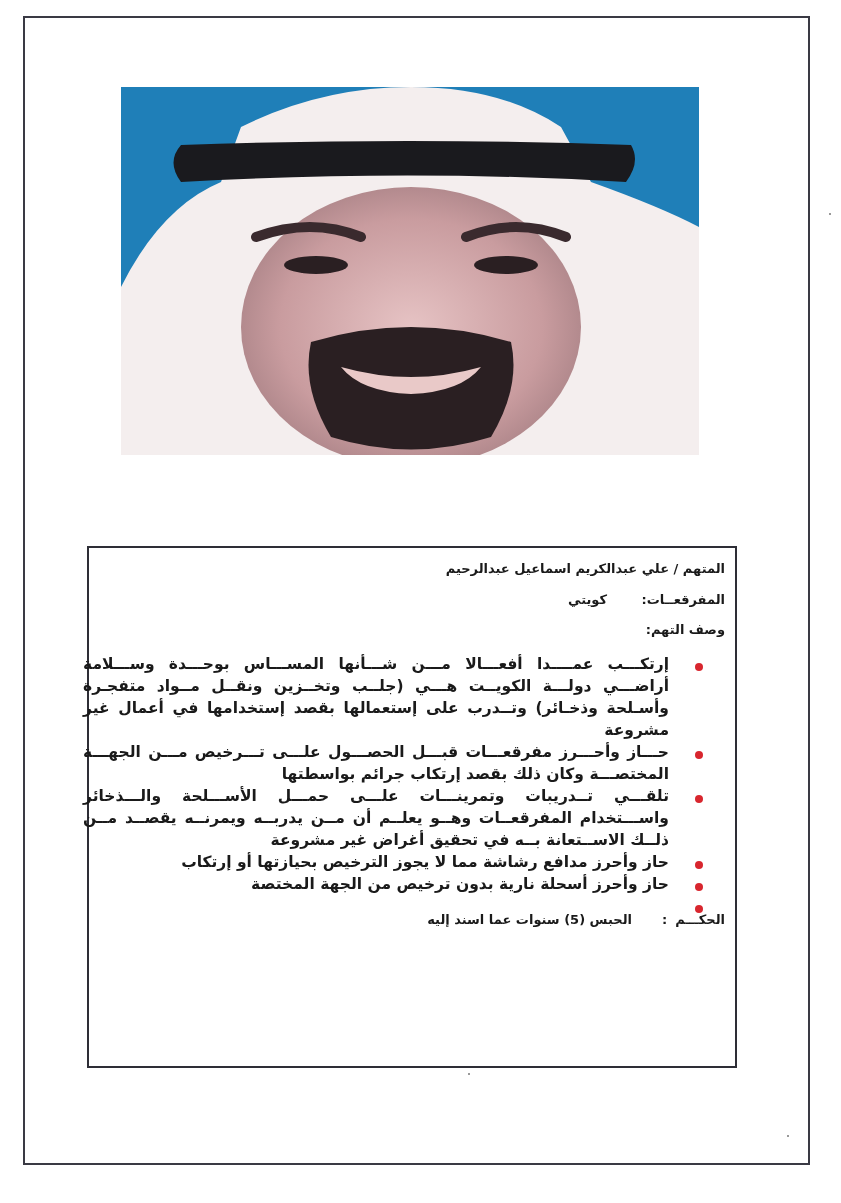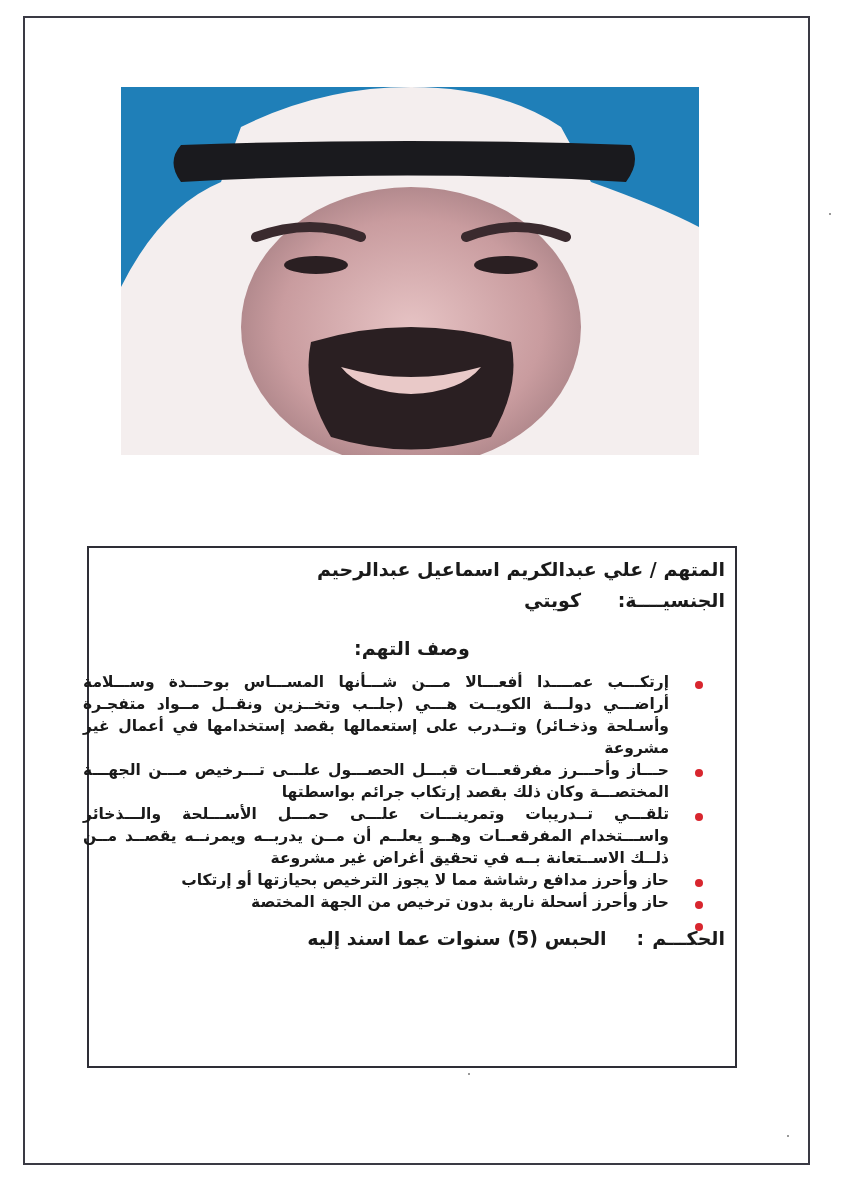--- a/index.html
+++ b/index.html
@@ -6,25 +6,25 @@
   body { width: 841px; height: 1203px; position: relative; overflow: hidden;
          font-family: "DejaVu Sans", sans-serif; color: #1a1a1a; }
   .page-border { position: absolute; left: 23px; top: 16px; width: 787px; height: 1149px;
                  border: 2px solid #3a3a44; box-sizing: border-box; }
   .photo { position: absolute; left: 121px; top: 87px; width: 578px; height: 368px; overflow: hidden;
            background: #1f7fb8; }
   .photo svg { display: block; width: 100%; height: 100%; }
   .info-box { position: absolute; left: 87px; top: 546px; width: 650px; height: 522px;
               border: 2px solid #2e2e36; box-sizing: border-box; direction: rtl;
               padding: 8px 10px 0 10px; }
-  .line { font-weight: bold; font-size: 19px; line-height: 26px; white-space: nowrap; }
+  .line { font-weight: bold; font-size: 13px; line-height: 26px; white-space: nowrap; }
   .name-line { margin-top: 0; }
   .nat-line { margin-top: 5px; }
   .nat-line .val { margin-right: 30px; }
-  .desc-label { margin-top: 22px; text-align: center; }
+  .desc-label { margin-top: 4px; }
   ul.charges { list-style: none; margin: 10px 0 0 0; padding: 0 22px 0 0; }
   ul.charges li { position: relative; padding-right: 34px; font-weight: bold; font-size: 15.5px;
                   line-height: 22px; text-align: justify; }
   ul.charges li .bullet { position: absolute; right: 0; top: 10px; width: 8px; height: 8px;
                           border-radius: 50%; background: #d8262e; }
   ul.charges li.w1 { width: 586px; }
   ul.charges li.short { white-space: nowrap; }
   .verdict { margin-top: 12px; }
   .verdict .lbl { letter-spacing: 1px; }
   .verdict .colon { margin: 0 8px; }
@@ -64,21 +64,21 @@
     <path d="M220 280 Q290 300 360 280 Q340 305 290 307 Q240 305 220 280 Z" fill="#e9c9c8"></path>
   </svg>
 </div>
 
 <div class="info-box">
   <div class="line name-line">
     <span>المتهم /</span>
     <span>علي عبدالكريم اسماعيل عبدالرحيم</span>
   </div>
   <div class="line nat-line">
-    <span>الجنسيــــة:</span>
+    <span>المفرقعــات:</span>
     <span class="val">كويتي</span>
   </div>
   <div class="line desc-label">وصف التهم:</div>
 
   <ul class="charges">
     <li class="w1">
       <span class="bullet" style="background: rgb(216, 38, 46);"></span>
       <span>إرتكـــب عمــــدا أفعـــالا مـــن شـــأنها المســـاس بوحـــدة وســـلامة أراضـــي دولـــة الكويــت هـــي (جلــب وتخــزين ونقــل مــواد متفجـرة وأسـلحة وذخـائر) وتــدرب على إستعمالها بقصد إستخدامها في أعمال غير مشروعة</span>
     </li>
     <li class="w1">

